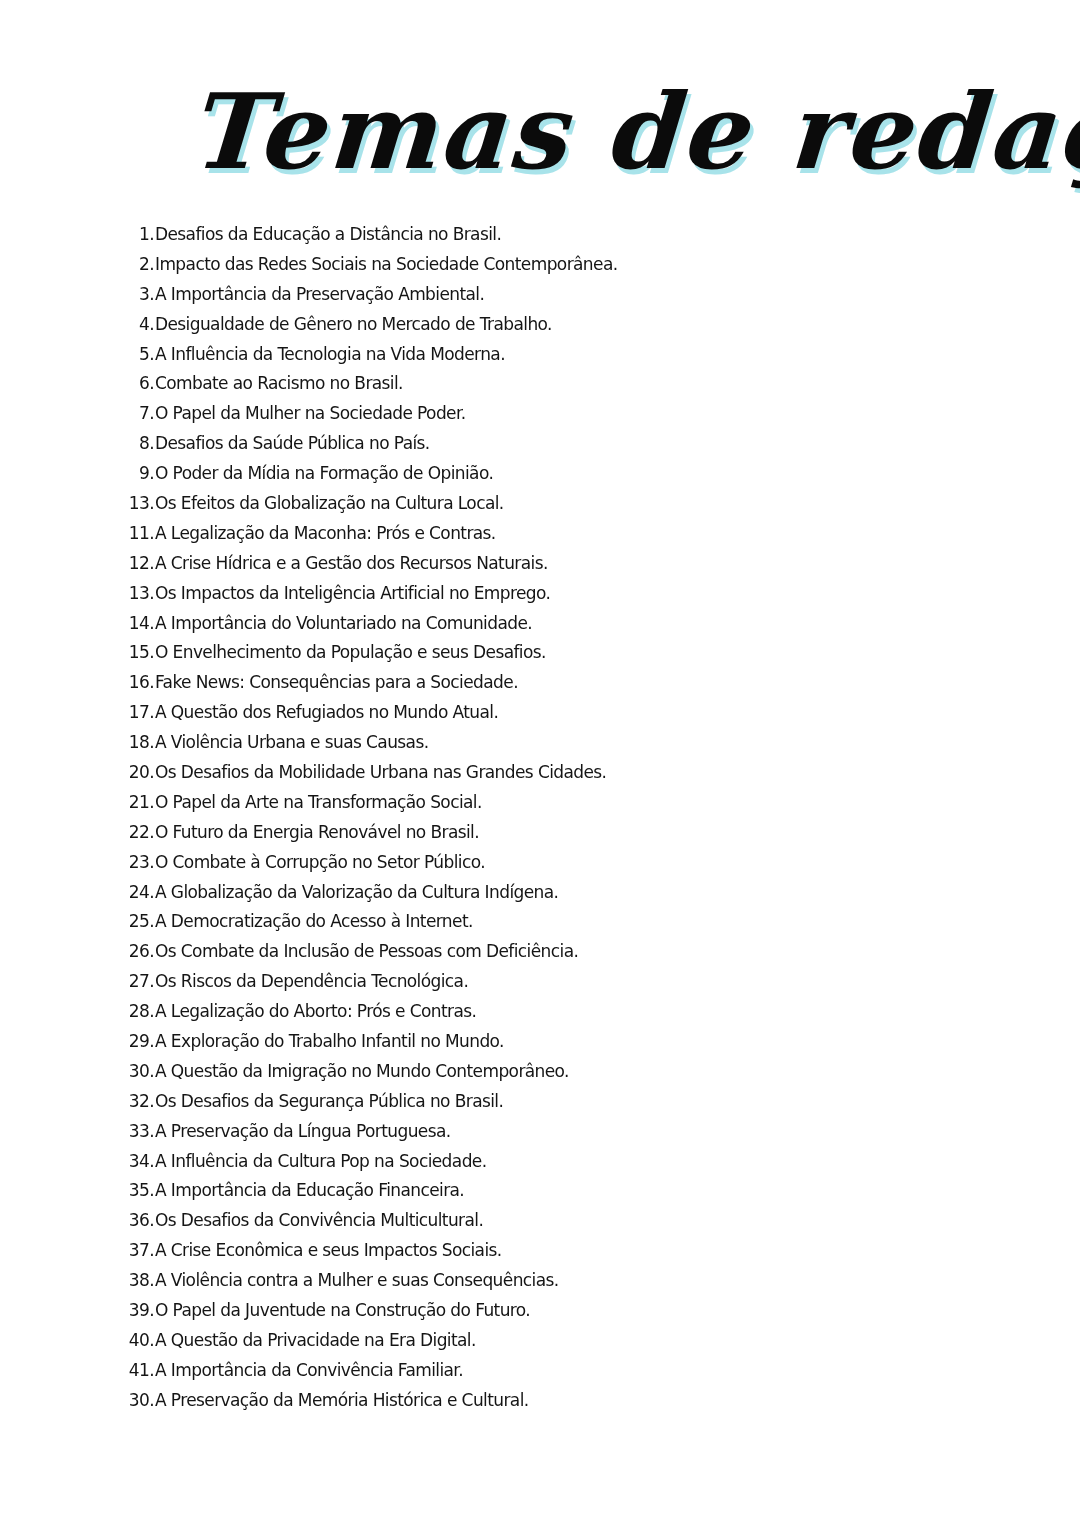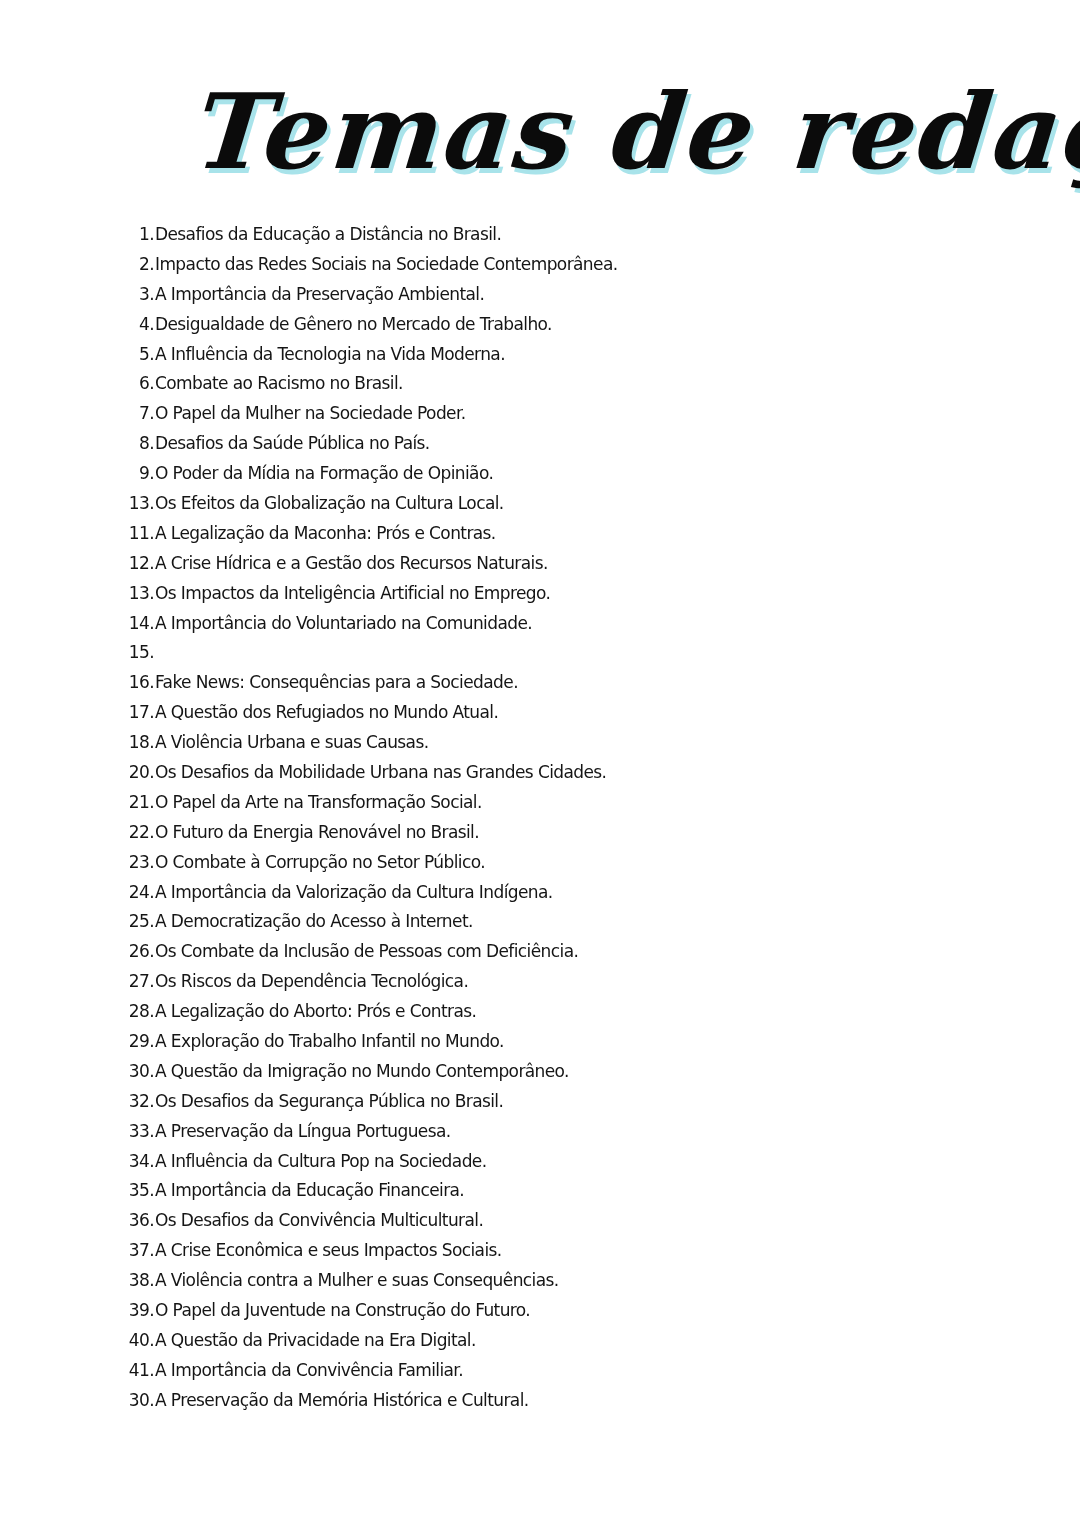--- a/index.html
+++ b/index.html
@@ -130,20 +130,21 @@
     <li class="topic">
         <span class="num">13.</span>
         <span class="text">Os Impactos da Inteligência Artificial no Emprego.</span>
       </li>
     <li class="topic">
         <span class="num spaced">14.</span>
         <span class="text">A Importância do Voluntariado na Comunidade.</span>
       </li>
     <li class="topic">
         <span class="num">15.</span>
+        <span class="text">O Envelhecimento da População e seus Desafios.</span>
       </li>
     <li class="topic">
         <span class="num">16.</span>
         <span class="text">Fake News: Consequências para a Sociedade.</span>
       </li>
     <li class="topic">
         <span class="num">17.</span>
         <span class="text">A Questão dos Refugiados no Mundo Atual.</span>
       </li>
     <li class="topic">
@@ -161,21 +162,21 @@
     <li class="topic">
         <span class="num spaced">22.</span>
         <span class="text">O Futuro da Energia Renovável no Brasil.</span>
       </li>
     <li class="topic">
         <span class="num spaced">23.</span>
         <span class="text">O Combate à Corrupção no Setor Público.</span>
       </li>
     <li class="topic">
         <span class="num spaced">24.</span>
-        <span class="text">A Importância da Valorização da Cultura Indígena.</span>
+        <span class="text">A Globalização da Valorização da Cultura Indígena.</span>
       </li>
     <li class="topic">
         <span class="num spaced">25.</span>
         <span class="text">A Democratização do Acesso à Internet.</span>
       </li>
     <li class="topic">
         <span class="num spaced">26.</span>
         <span class="text">Os Combate da Inclusão de Pessoas com Deficiência.</span>
       </li>
     <li class="topic">

